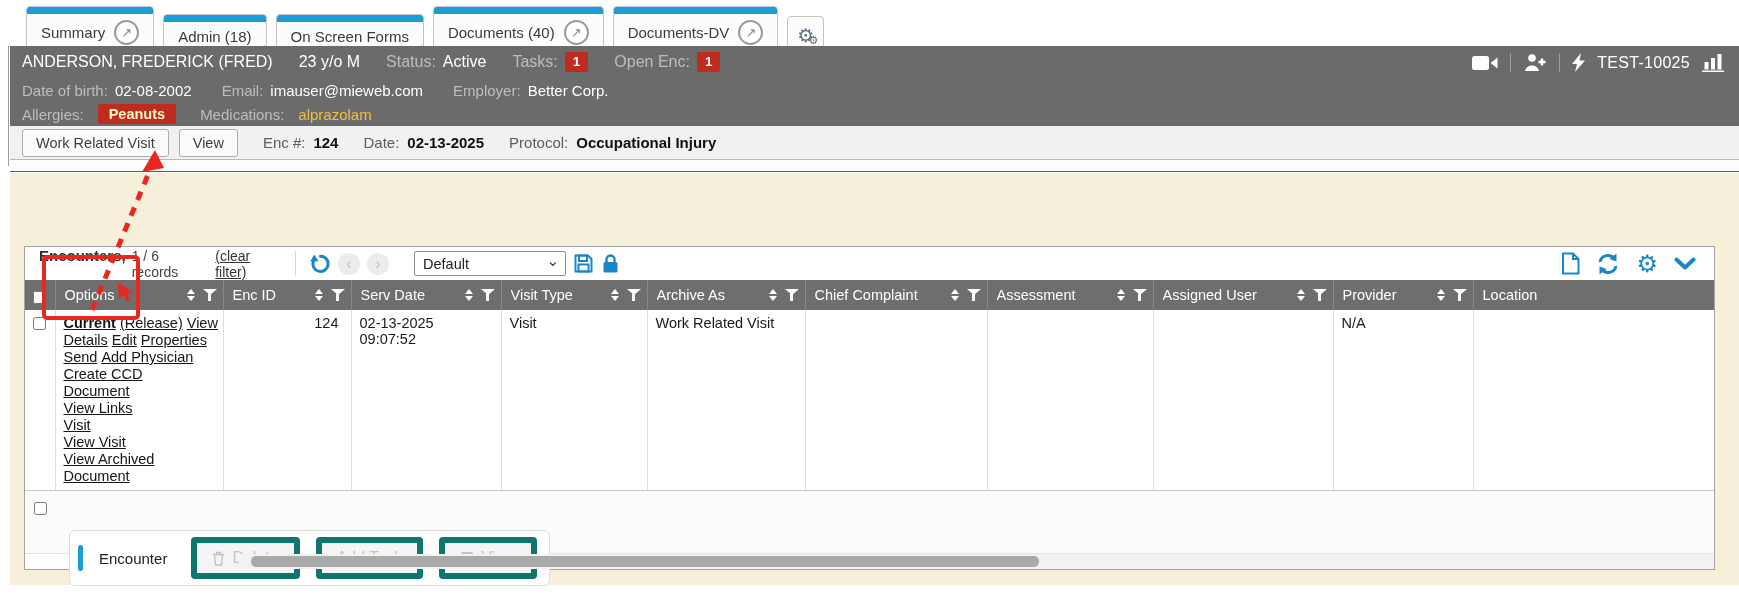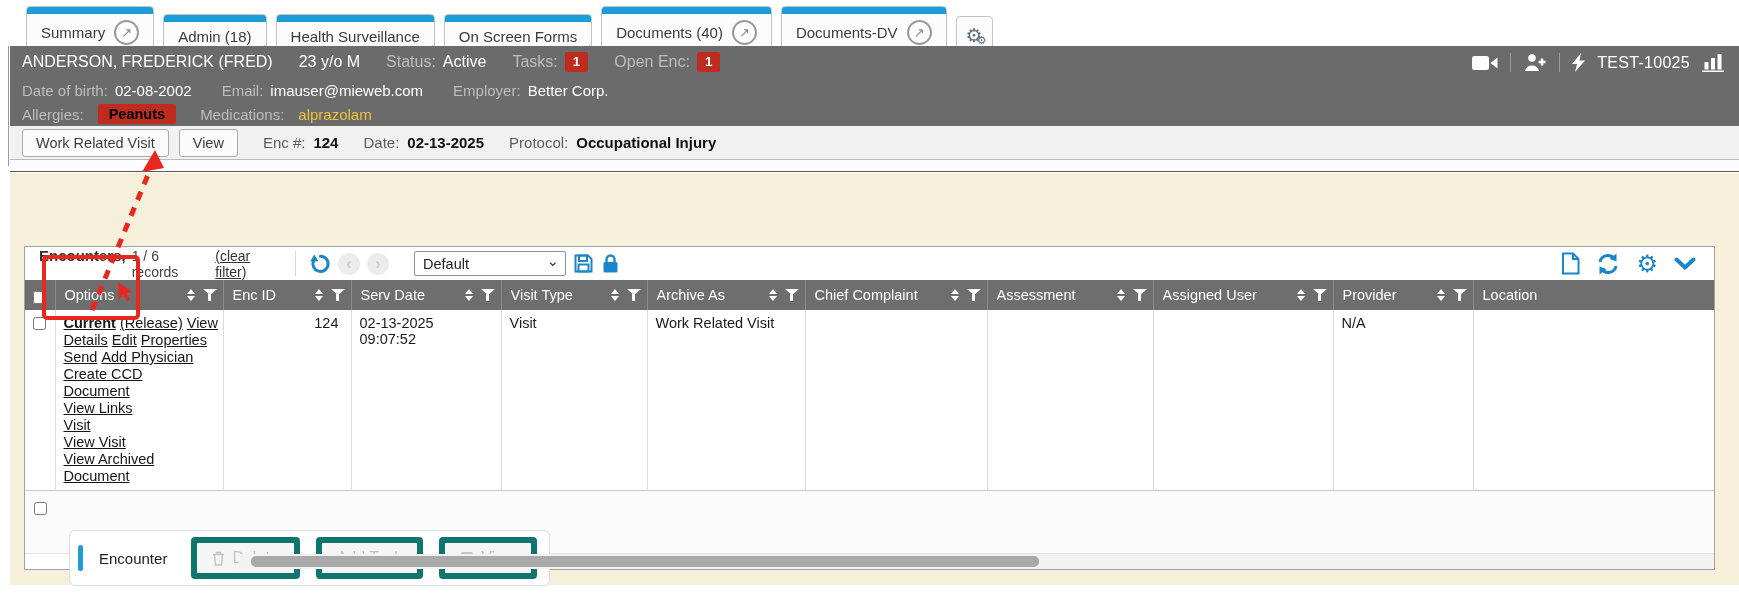--- a/index.html
+++ b/index.html
@@ -33,21 +33,21 @@
   
   .pt-header { position:absolute; top:46px; left:10px; right:0; height:80px; background:#6b6b6b; color:#fff; }
   .pt-row { display:flex; align-items:center; padding-left:12px; white-space:nowrap; }
   .pt-row1 { height:32px; font-size:16px; gap:26px; }
   .pt-row2 { height:24px; font-size:15px; gap:30px; }
   .pt-row3 { height:24px; font-size:15px; gap:14px; }
   .lbl { color:#bdbdbd; }
   .pair { display:flex; gap:7px; align-items:center; }
   .badge { background:#bf2b1f; color:#fff; font-weight:bold; font-size:13.5px;
     padding:2px 8px; border-radius:2px; line-height:1.2; }
-  .allergy-badge { background:#bf2b1f; color:#000000; font-weight:bold; font-size:14.5px;
+  .allergy-badge { background:#bf2b1f; color:#fef9c3; font-weight:bold; font-size:14.5px;
     padding:2px 11px; border-radius:2px; }
   .med-value { color:#f0c13d; }
   .pt-icons { position:absolute; right:14px; top:7px; display:flex; align-items:center; gap:12px; }
   .vdiv { width:1px; height:19px; background:#9c9c9c; }
   .chart-id { font-size:16px; letter-spacing:.3px; }
   .icon-btn { display:flex; align-items:center; cursor:pointer; }
 
   
   .enc-bar { position:absolute; top:126px; left:10px; right:0; height:34px; background:#f1f1f1;
     border-bottom:1px solid #b9b9b9; display:flex; align-items:center; gap:10px; padding-left:12px; }
@@ -140,24 +140,20 @@
 
   <div class="gutter-line"></div>
 
   <div class="tabbar">
     <div class="tab">
       <span>Summary</span>
       <span class="ext-circle">↗</span>
     </div>
     <div class="tab">
       <span>Admin (18)</span>
-      <span class="corner"></span>
-    </div>
-    <div class="tab">
-      <span>Health Surveillance</span>
       <span class="corner"></span>
     </div>
     <div class="tab">
       <span>On Screen Forms</span>
       <span class="corner"></span>
     </div>
     <div class="tab">
       <span>Documents (40)</span>
       <span class="ext-circle">↗</span>
     </div>

